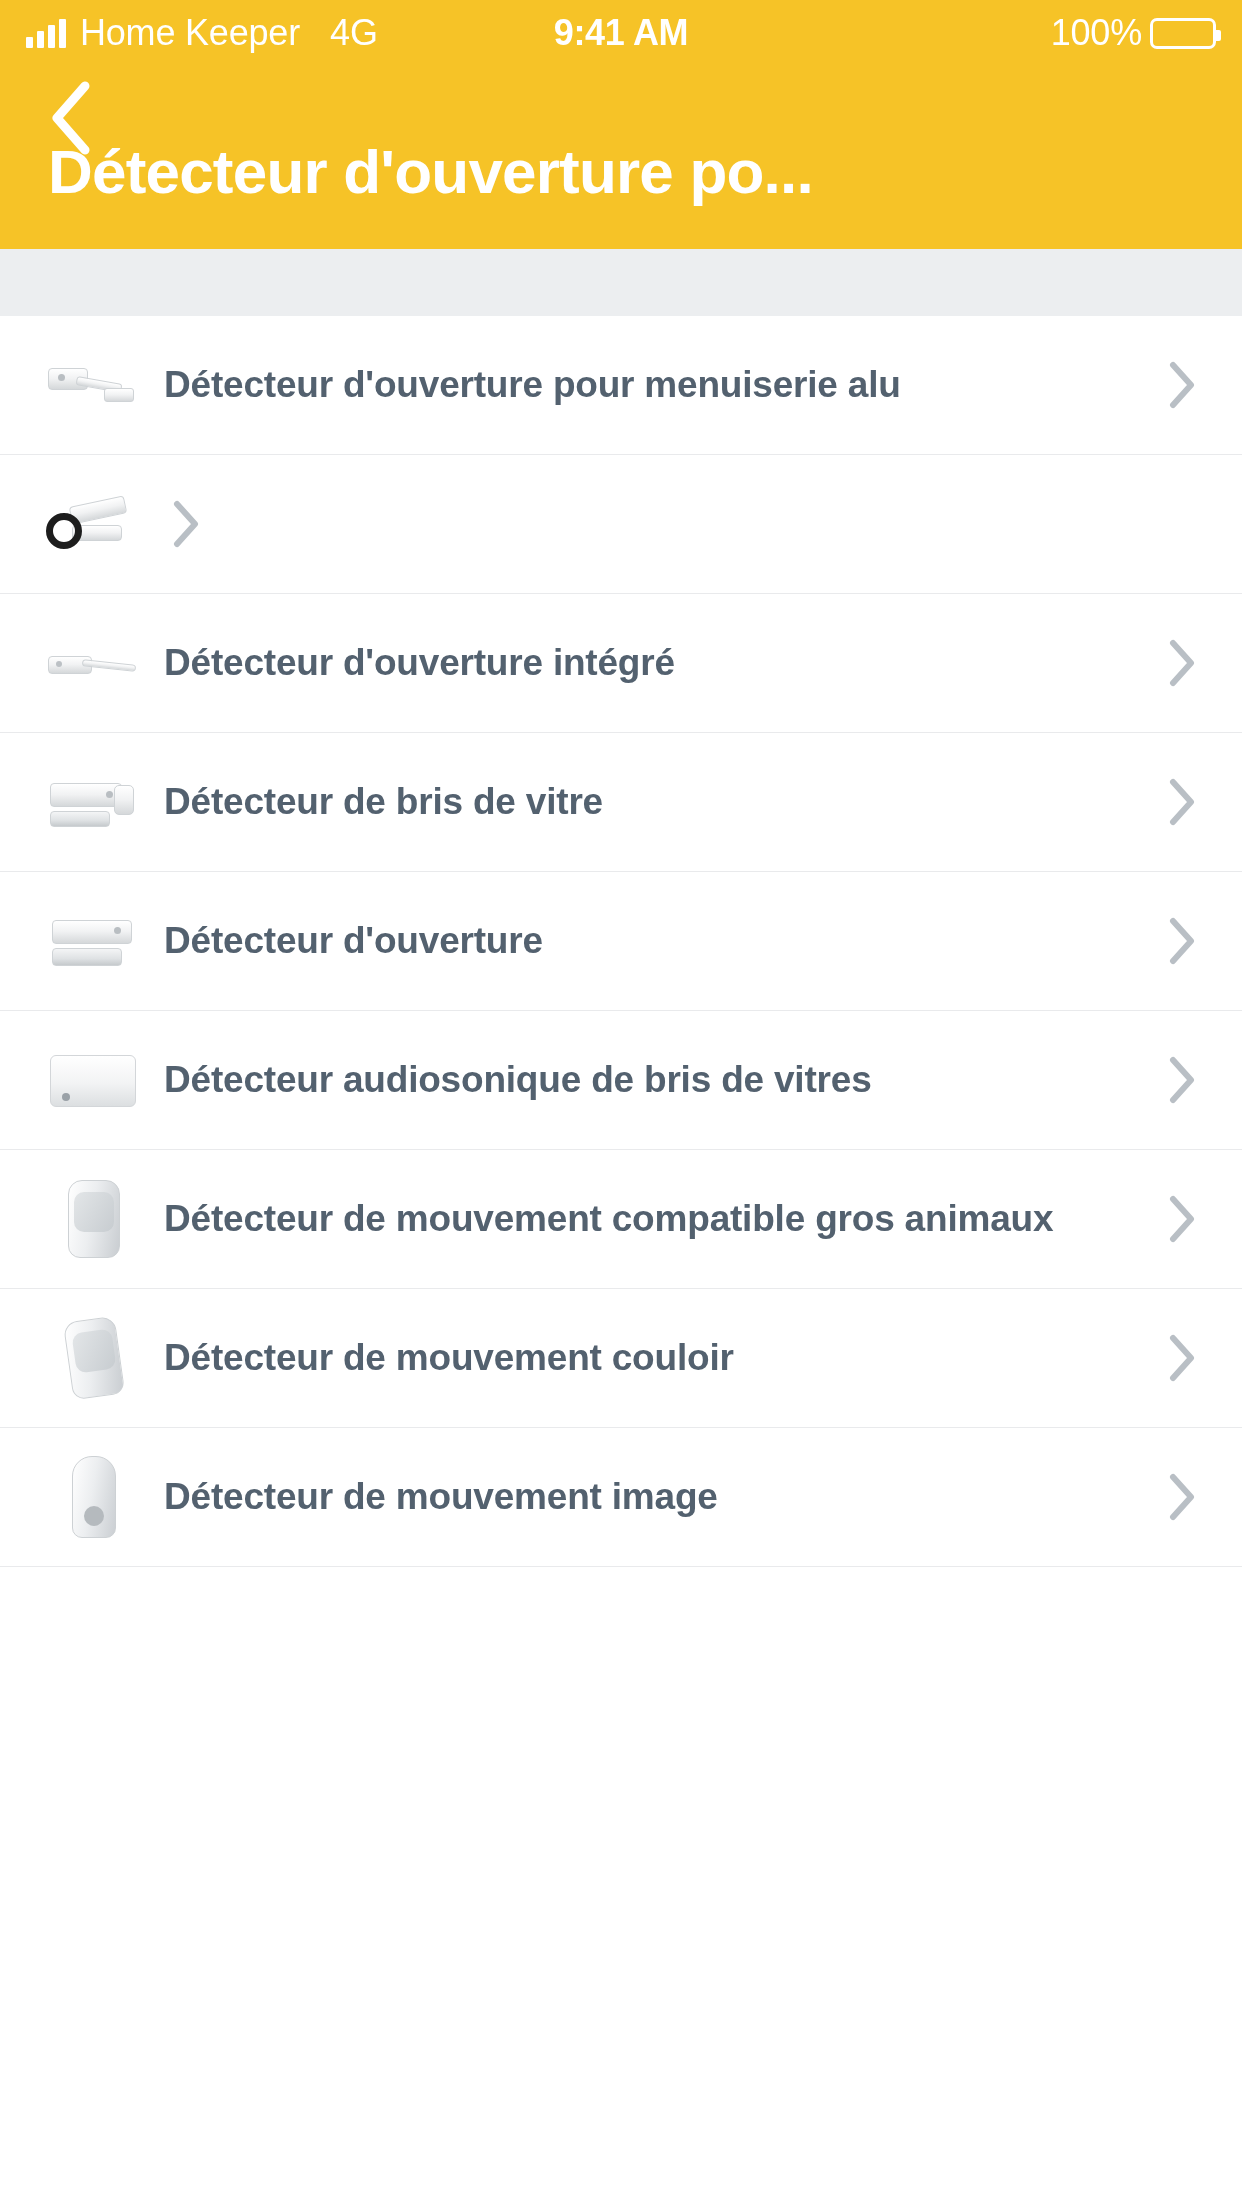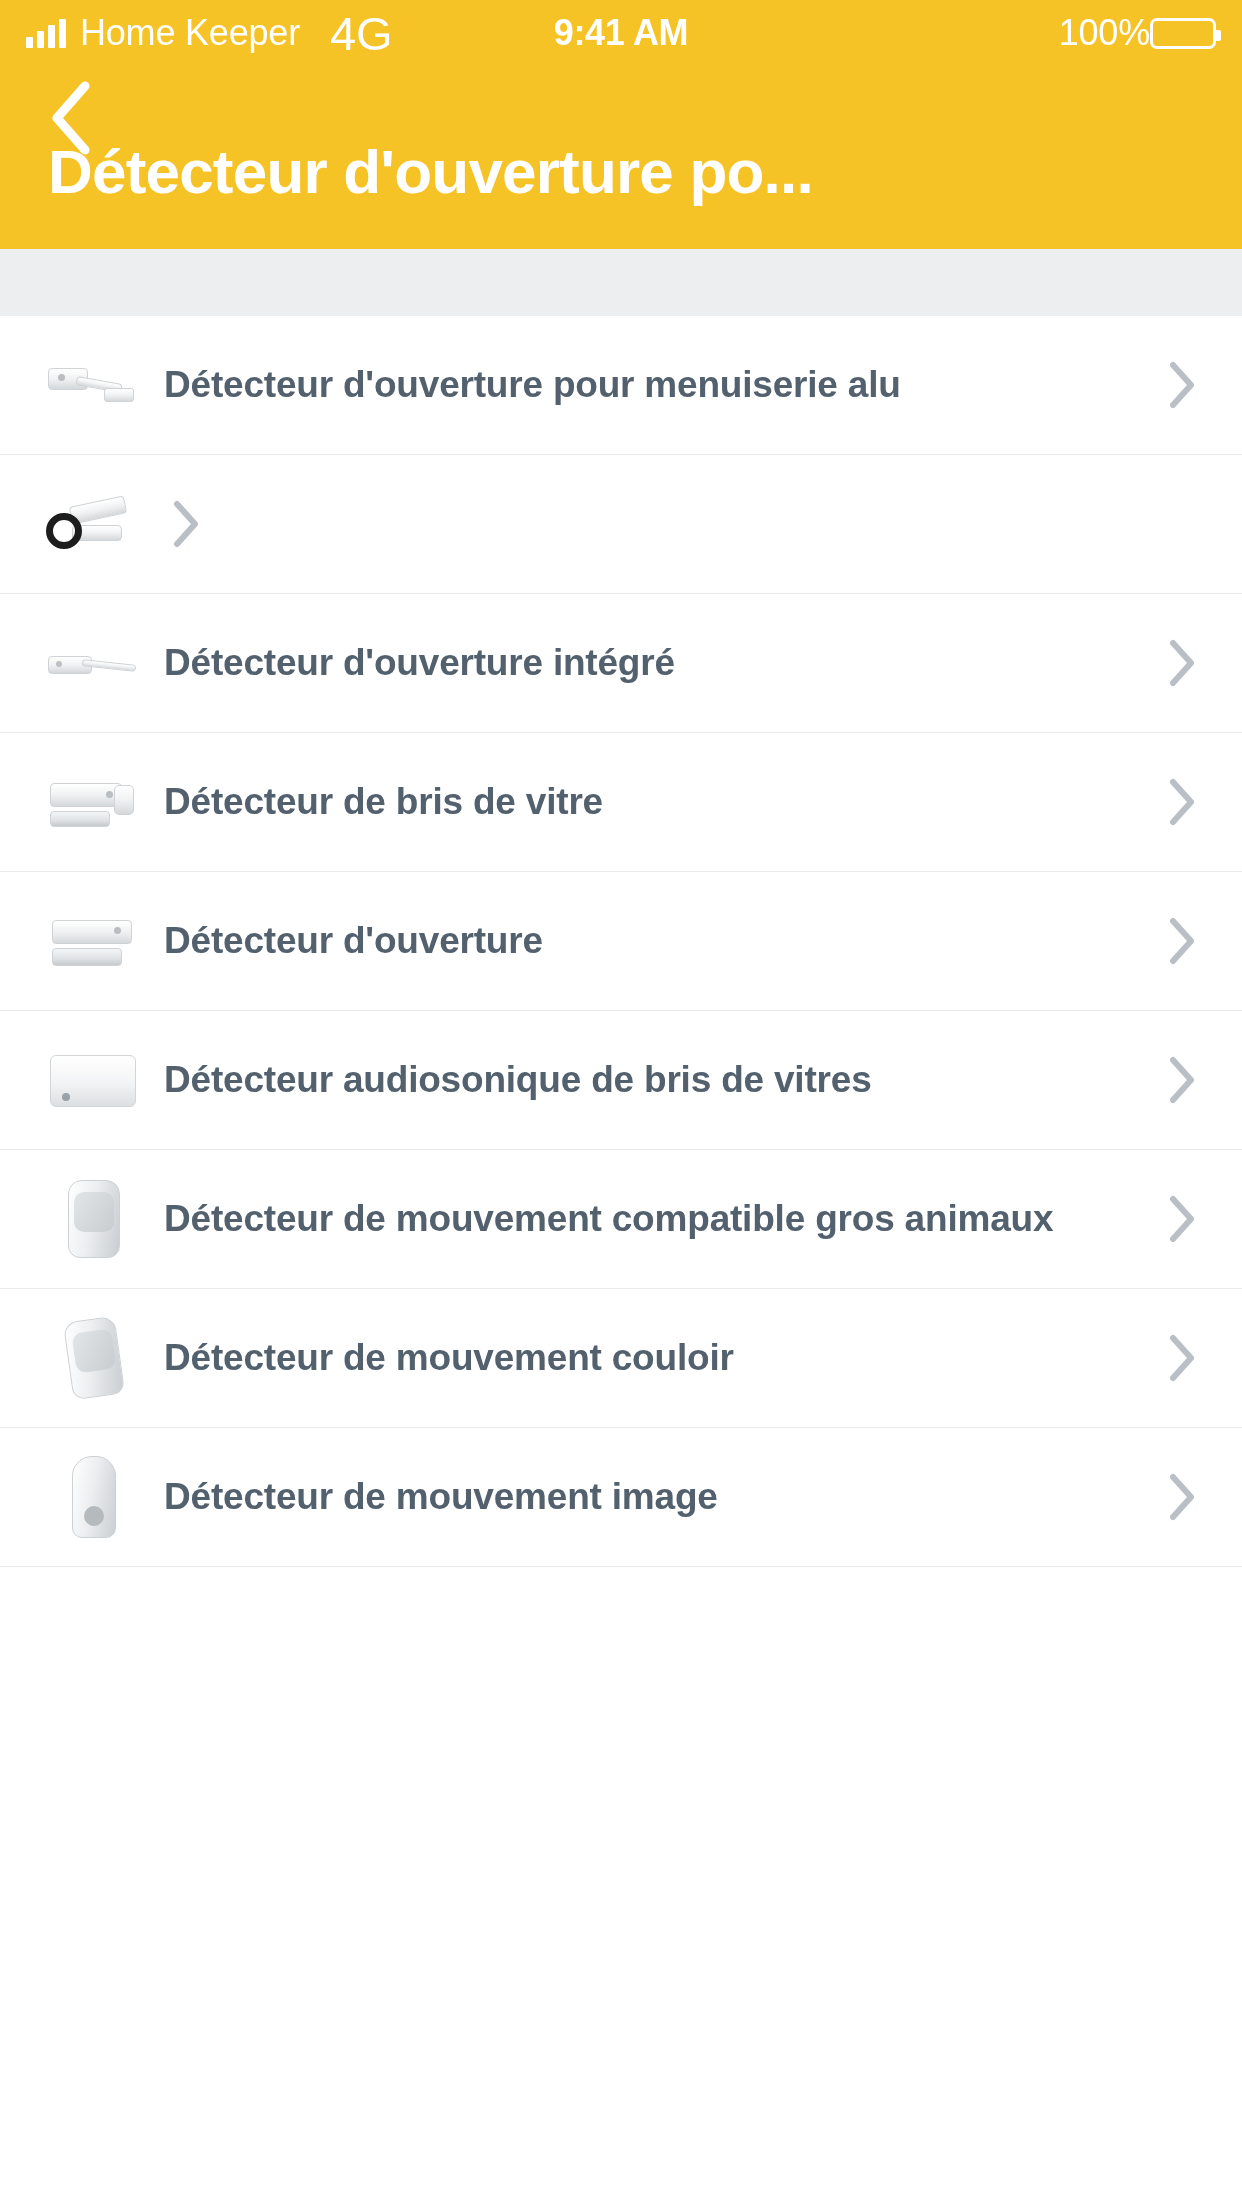--- a/index.html
+++ b/index.html
@@ -50,38 +50,38 @@
   .signal i:nth-child(1) { height: 11px; }
   .signal i:nth-child(2) { height: 17px; }
   .signal i:nth-child(3) { height: 23px; }
   .signal i:nth-child(4) { height: 29px; }
   .carrier {
     font-size: 36px;
     letter-spacing: -0.2px;
     white-space: nowrap;
   }
   .network {
-    font-size: 47px;
+    font-size: 36px;
     margin-left: 16px;
     white-space: nowrap;
   }
   .sb-center {
     position: absolute;
     left: 0; right: 0;
     text-align: center;
     font-size: 36px;
     font-weight: bold;
     letter-spacing: -0.3px;
     pointer-events: none;
   }
   .sb-right {
     display: flex;
     align-items: center;
     justify-content: flex-end;
-    gap: 0;
+    gap: 8px;
     flex: 1 1 0;
     z-index: 2;
   }
   .battery-pct { font-size: 36px; letter-spacing: -0.2px; }
   .battery {
     position: relative;
     width: 66px;
     height: 31px;
     border: 3px solid #ffffff;
     border-radius: 7px;

